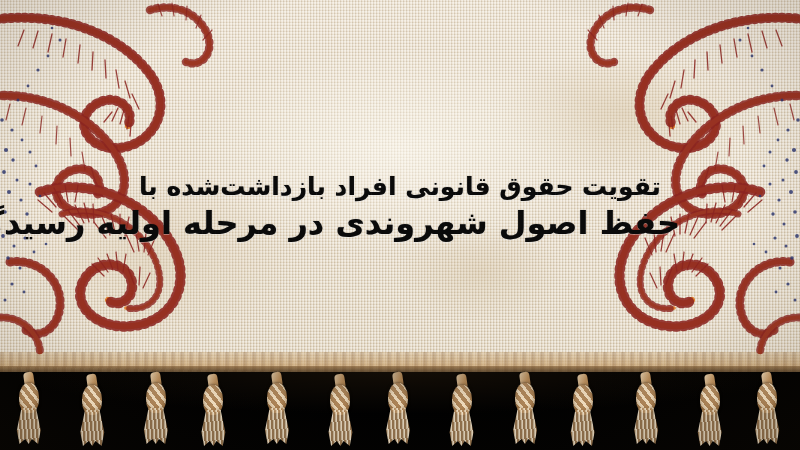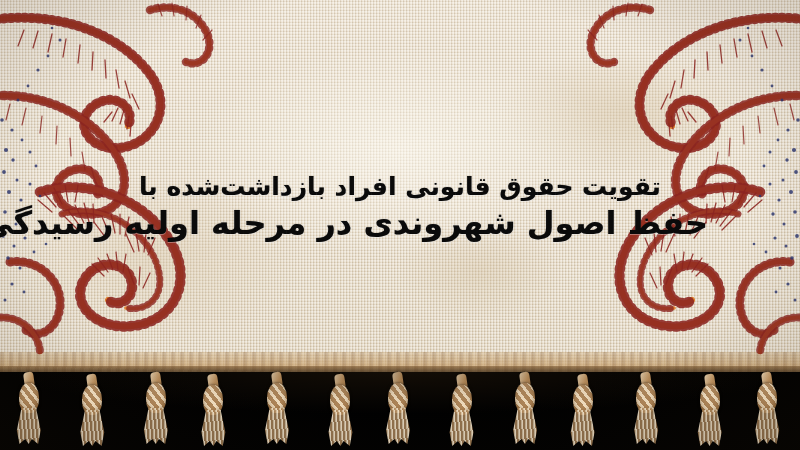--- a/index.html
+++ b/index.html
@@ -62,21 +62,21 @@
     left:0;right:0;top:168px;
     text-align:center;
     direction:rtl;
     color:#0a0a0a;
     font-weight:bold;
     font-size:25px;
     line-height:37px;
     letter-spacing:0px;
     text-shadow:0 1px 0 rgba(255,255,255,.35), 0 0 1px rgba(0,0,0,.5);
     z-index:6;
-    padding:0 92px;
+    padding:0 120px;
   }
   .headline .ln{display:block;white-space:nowrap;}
   .headline .ln2{font-size:32px;}
 
   
   .fringe-field{
     position:absolute;left:0;top:372px;width:800px;height:78px;
     background:#010101;
   }
   .tassel{

